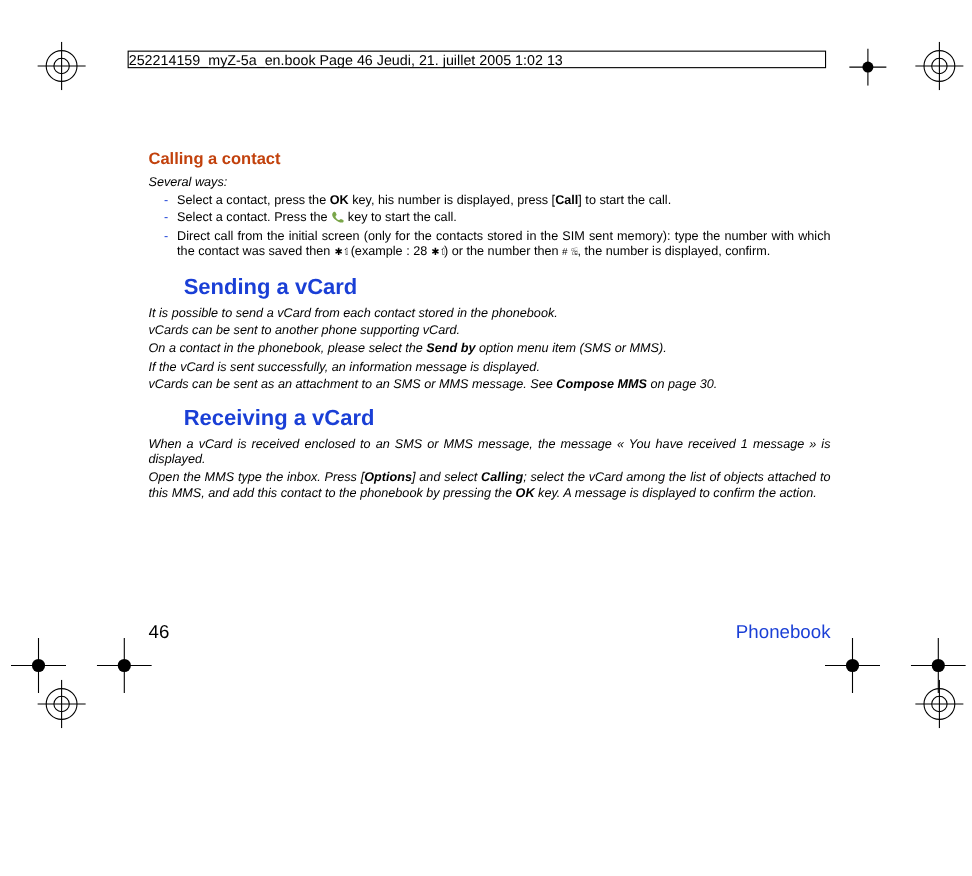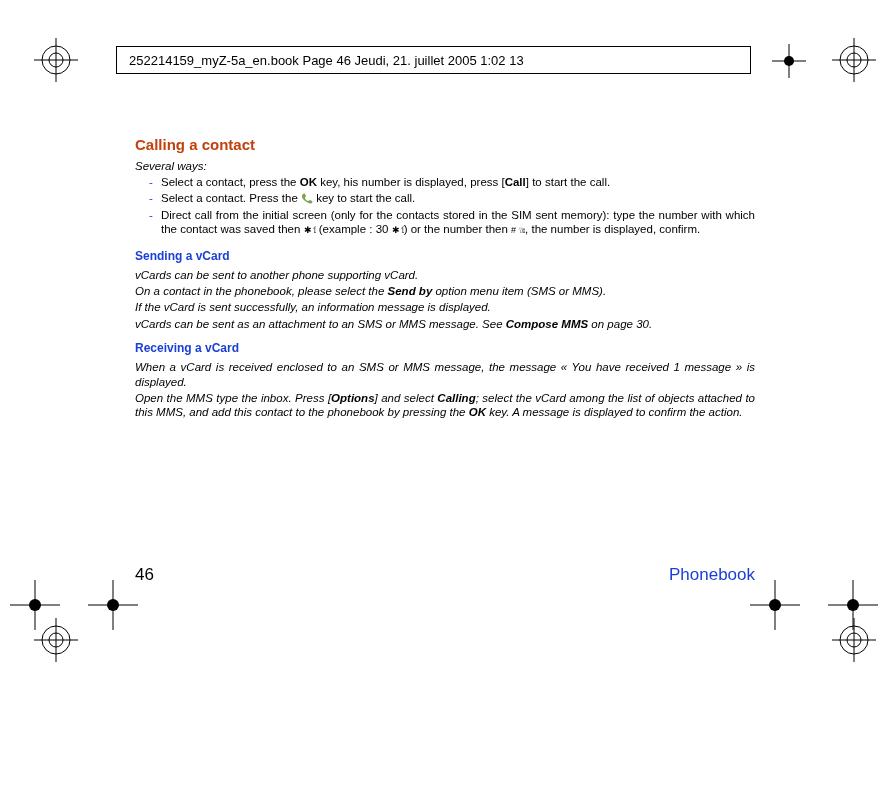--- a/index.html
+++ b/index.html
@@ -17,25 +17,25 @@
     width: 884px;
     height: 796px;
   }
 
   
   .header-box {
     position: absolute;
     left: 116px;
     top: 46px;
     width: 635px;
-    height: 28px;
+    height: 16px;
     border: 1px solid #000;
     display: flex;
     align-items: center;
-    padding-left: 12px;
+    padding-left: 0;
     box-sizing: border-box;
   }
   .header-text {
     font-size: 13px;
   }
 
   
   .regmark {
     position: absolute;
     width: 44px;
@@ -77,23 +77,24 @@
   .section-title {
     color: #c2410c;
     font-weight: bold;
     font-size: 15px;
     margin-top: 4px;
     margin-bottom: 4px;
   }
   .heading-big {
     color: #1a3fd6;
     font-weight: bold;
-    font-size: 12px;
+    font-size: 20px;
     margin-top: 10px;
     margin-bottom: 4px;
+    margin-left: 32px;
   }
 
   .body-text { font-size: 11.5px; margin: 2px 0; font-style: italic; }
   .italic { font-style: italic; }
   .justify { text-align: justify; }
 
   ul.dash {
     margin: 2px 0 4px 0;
     padding-left: 14px;
     list-style: none;
@@ -219,29 +220,30 @@
         <span>Select a contact, press the </span><span class="bold">OK</span><span> key, his number is displayed, press [</span><span class="bold">Call</span><span>] to start the call.</span>
       </li>
       <li>
         <span>Select a contact. Press the </span><span class="key-icon"><svg width="12" height="12" viewBox="0 0 12 12">
               <path d="M2 2 C2 2 3 1 4 2 L5 4 C5 5 4 5 4 6 C4 7 6 9 7 9 C8 9 8 8 9 8 L11 9 C12 10 11 11 11 11 C10 12 6 11 3 8 C0 5 1 3 2 2 Z" fill="#7aa64a"></path>
             </svg></span><span> key to start the call.</span>
       </li>
       <li>
         <span>Direct call from the initial screen (only for the contacts stored in the SIM sent memory): type the number with which the contact was saved then </span><span class="key-icon"><svg width="12" height="10" viewBox="0 0 12 10">
               <text x="0" y="8" font-size="9" fill="#000">✱⇧</text>
-            </svg></span><span> (example : 30 </span><span class="key-icon"><svg width="12" height="10" viewBox="0 0 12 10">
+            </svg></span><span> (example : 28 </span><span class="key-icon"><svg width="12" height="10" viewBox="0 0 12 10">
               <text x="0" y="8" font-size="9" fill="#000">✱⇧</text>
             </svg></span><span>) or the number then </span><span class="key-icon"><svg width="14" height="10" viewBox="0 0 14 10">
               <text x="0" y="8" font-size="9" fill="#000"># ☏</text>
             </svg></span><span>, the number is displayed, confirm.</span>
       </li>
     </ul>
 
     <div class="heading-big">Sending a vCard</div>
+    <div class="body-text italic">It is possible to send a vCard from each contact stored in the phonebook.</div>
     <div class="body-text">vCards can be sent to another phone supporting vCard.</div>
     <div class="body-text">
       <span>On a contact in the phonebook, please select the </span><span class="bold">Send by</span><span> option menu item (SMS or MMS).</span>
     </div>
     <div class="body-text">If the vCard is sent successfully, an information message is displayed.</div>
     <div class="body-text">
       <span>vCards can be sent as an attachment to an SMS or MMS message. See </span><span class="bold">Compose MMS</span><span> on page 30.</span>
     </div>
 
     <div class="heading-big">Receiving a vCard</div>

